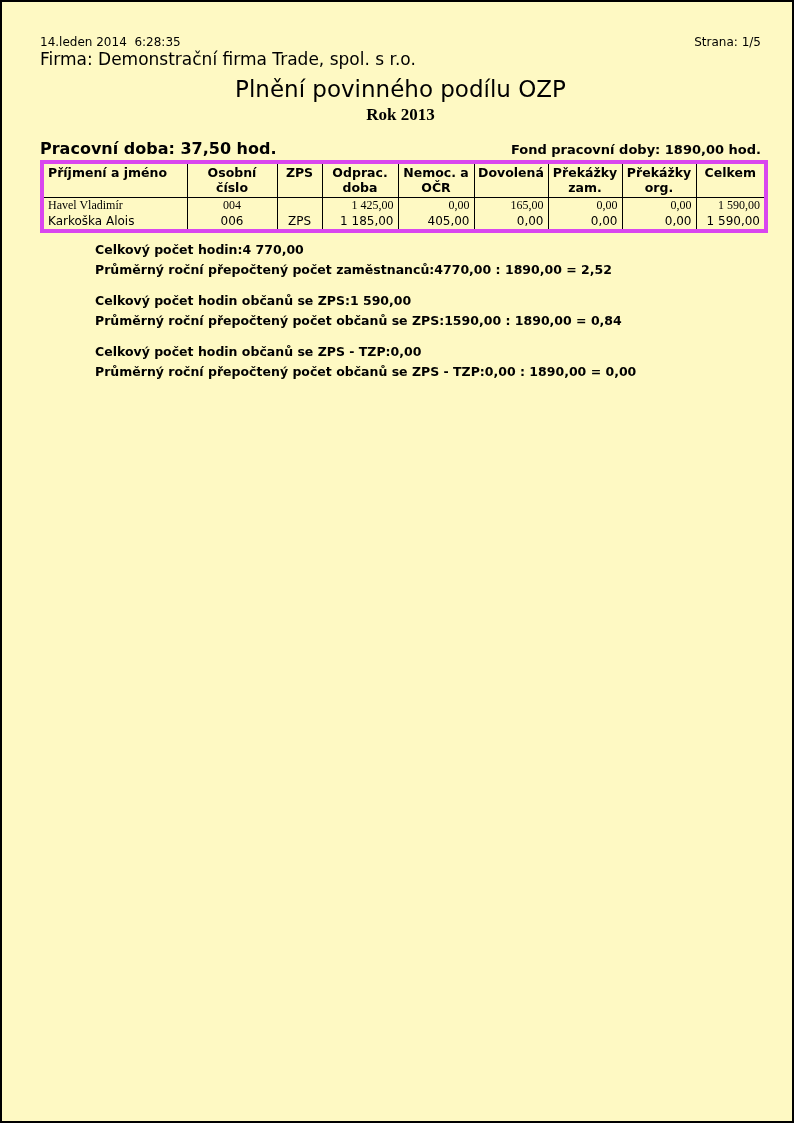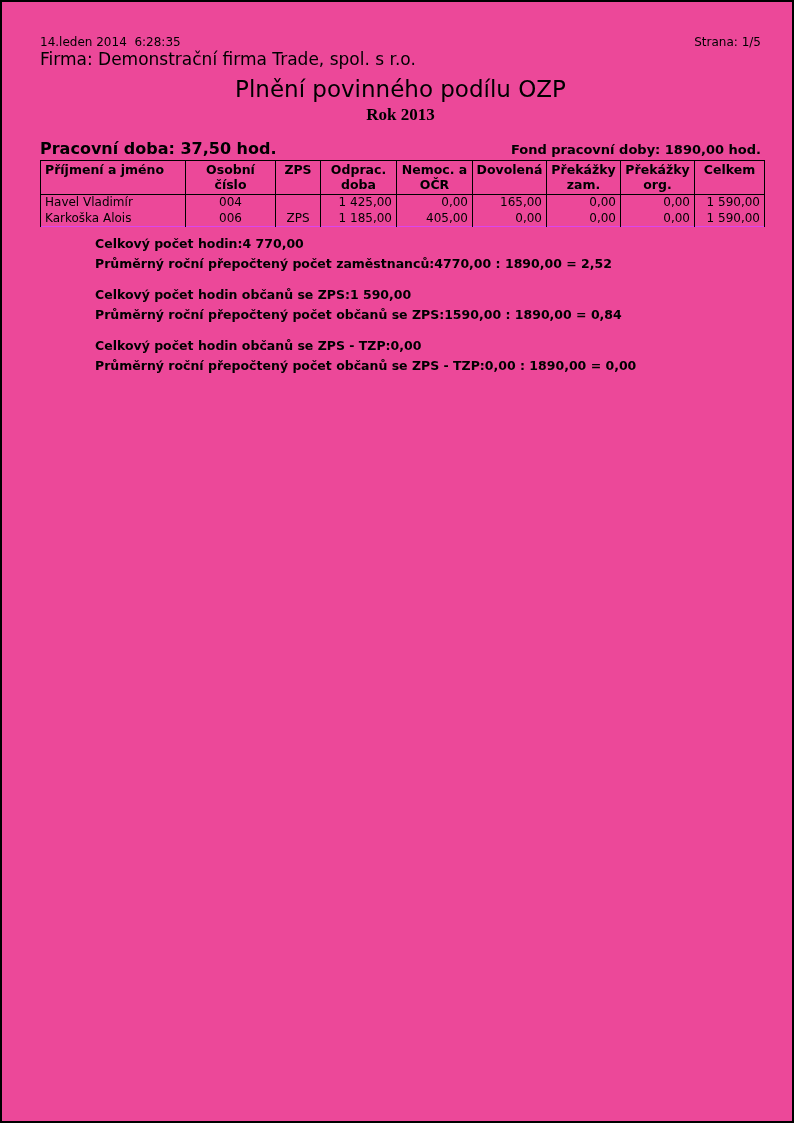--- a/index.html
+++ b/index.html
@@ -5,21 +5,21 @@
   * { margin: 0; padding: 0; box-sizing: border-box; }
   html, body { background: #ffffff; }
   body {
     width: 794px; height: 1123px;
     font-family: "DejaVu Sans", "Liberation Sans", sans-serif;
     color: #000000;
   }
   .page {
     width: 794px; height: 1123px;
     border: 2px solid #000000;
-    background: #ec4899;
+    background: #fef9c3;
     overflow: hidden;
   }
   .content { padding: 32px 31px 0 38px; }
 
   .meta-row {
     display: flex; justify-content: space-between;
     font-size: 12px; line-height: 17px;
   }
   .datetime { white-space: pre; }
   .company-line { font-size: 17px; line-height: 17px; }
@@ -44,42 +44,42 @@
   .fund { font-weight: bold; font-size: 13px; line-height: 16px; }
 
   table.emp-table {
     border-collapse: collapse;
     table-layout: fixed;
     width: 724px;
     margin-top: 2px;
     font-size: 12px;
   }
   table.emp-table, table.emp-table th, table.emp-table td { border-color: #000000; }
-  table.emp-table { border: 1px solid #d946ef; }
+  table.emp-table { border: 4px solid #d946ef; }
   .emp-table th {
     border: 1px solid #000000;
     font-weight: bold;
     font-size: 12.5px;
     line-height: 15px;
     vertical-align: top;
     text-align: center;
     padding: 1px 3px 2px 3px;
     white-space: pre-line;
   }
   .emp-table th.col-name { text-align: left; padding-left: 4px; }
   .emp-table td {
     border-left: 1px solid #000000;
     border-right: 1px solid #000000;
     height: 16px;
     line-height: 15px;
     padding: 0 4px;
     white-space: nowrap;
     overflow: hidden;
   }
-  .emp-table tbody tr:first-child td { padding-top: 0; }
+  .emp-table tbody tr:first-child td { padding-top: 0; font-family: Liberation Serif, serif; }
   .emp-table td.al-left { text-align: left; }
   .emp-table td.al-center { text-align: center; }
   .emp-table td.al-right { text-align: right; }
 
   .summary { margin-top: 7px; }
   .summary-group { margin-bottom: 11px; }
   .summary-row {
     display: flex; justify-content: flex-start;
     font-weight: bold; font-size: 12.5px; line-height: 20px;
   }

